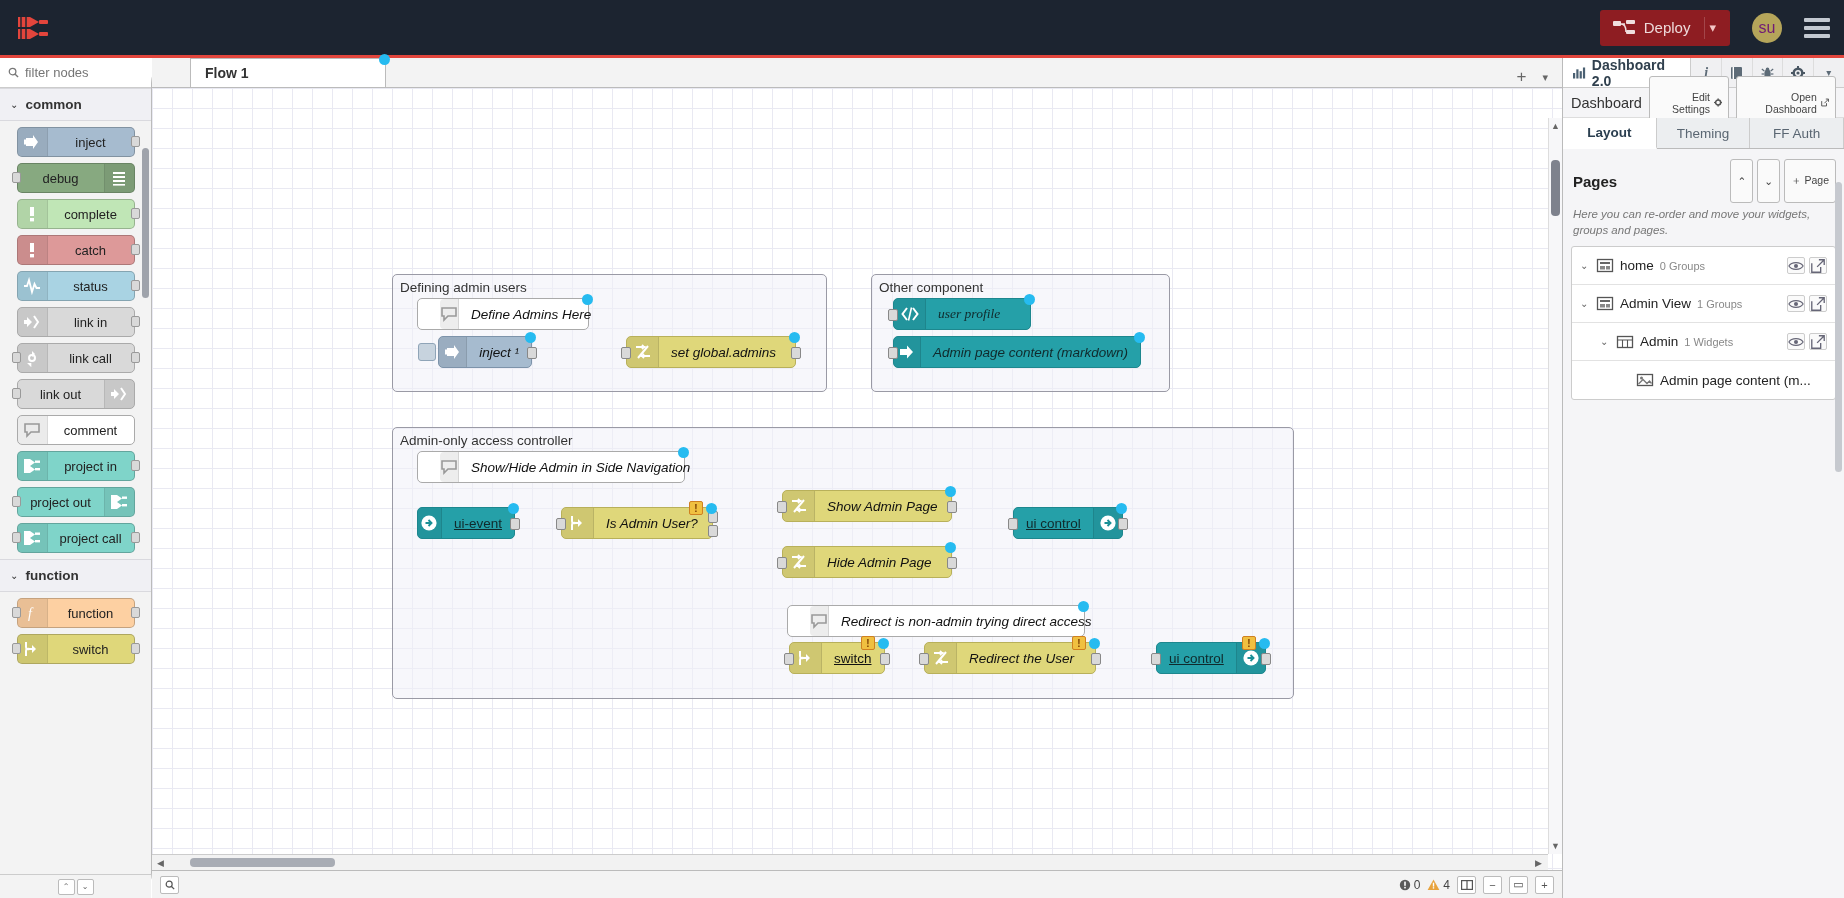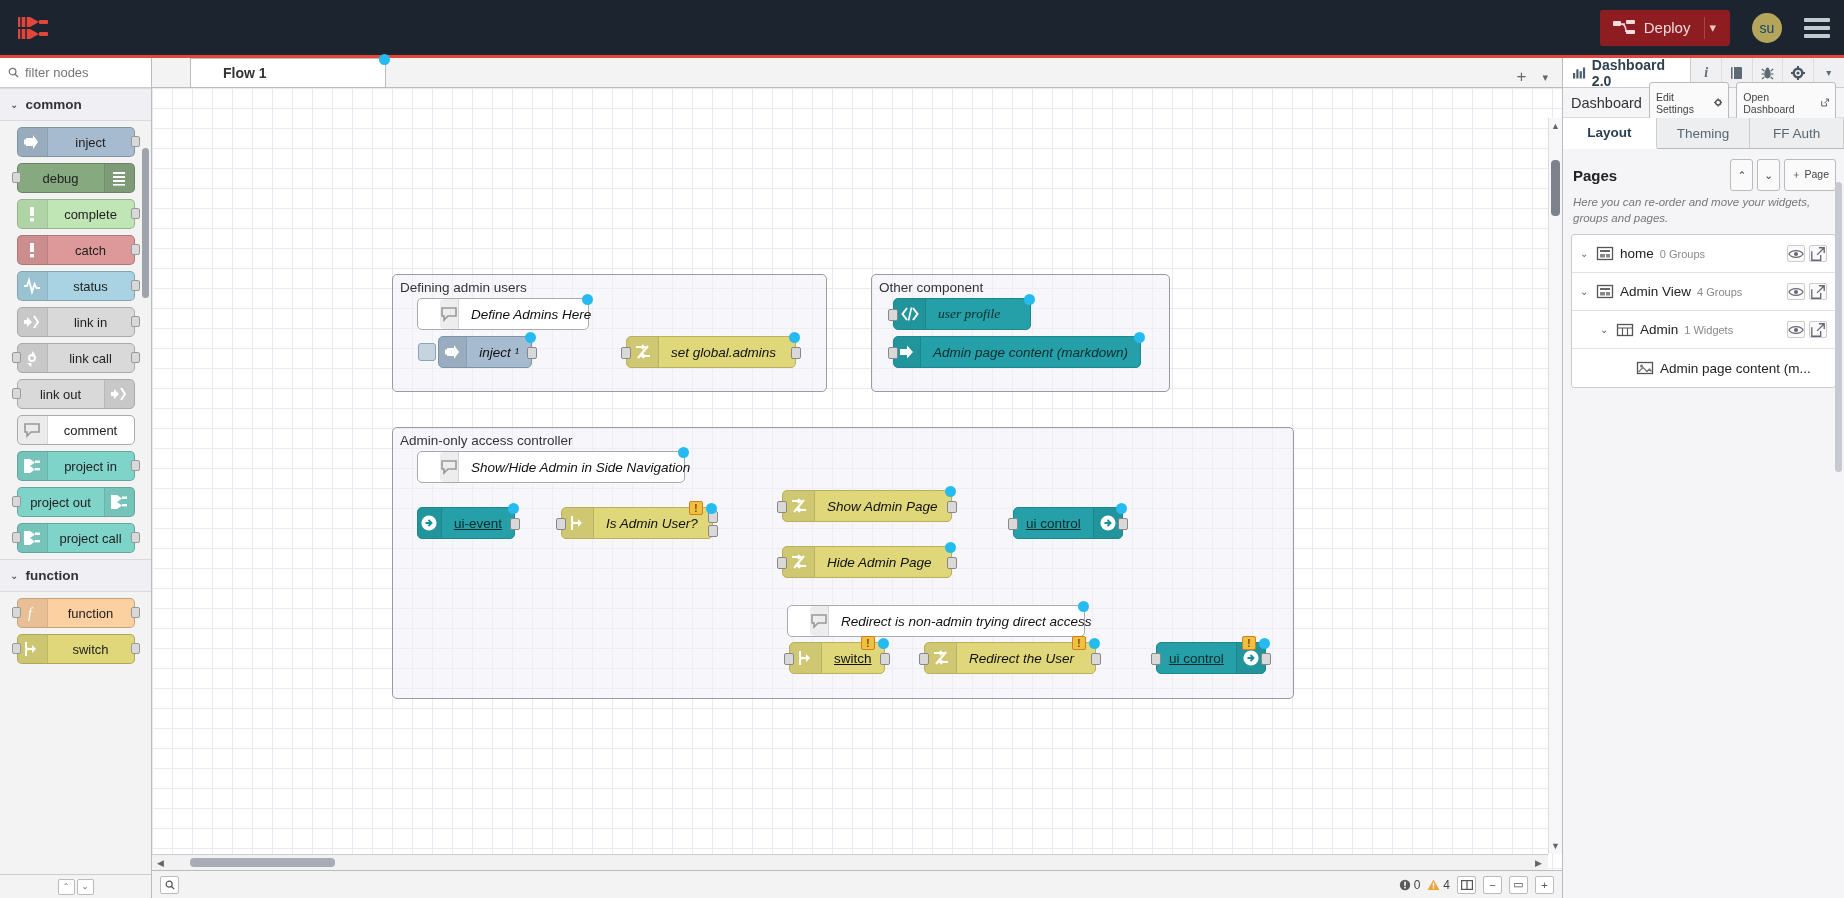--- a/index.html
+++ b/index.html
@@ -12,32 +12,32 @@
   #logo { width:34px; height:28px; margin-left:16px; position:relative; }
   #logo svg { width:34px; height:28px; display:block; }
   #app-title { color:#dfe3e8; font-size:21px; margin-left:16px; letter-spacing:.1px; }
   #header-right { margin-left:auto; display:flex; align-items:center; gap:0; padding-right:14px; }
   #deploy-btn { background:#8e1d22; height:36px; display:flex; align-items:center;
                 border-radius:3px; cursor:pointer; color:#f3c6c6; }
   #deploy-main { display:flex; align-items:center; gap:9px; padding:0 14px 0 13px; }
   #deploy-label { font-size:15px; color:#eedada; }
   #deploy-caret { padding:0 14px 0 4px; border-left:1px solid #a3464a; height:22px;
                   display:flex; align-items:center; }
-  #avatar { width:30px; height:30px; border-radius:50%; background:#b5a55a; color:#0c4a6e;
-            display:flex; align-items:center; justify-content:center; font-size:14px;
+  #avatar { width:30px; height:30px; border-radius:50%; background:#b5a55a; color:#701a75;
+            display:flex; align-items:center; justify-content:center; font-size:16px;
             margin-left:22px; cursor:pointer; }
   #hamburger { margin-left:22px; display:flex; flex-direction:column; gap:4px; cursor:pointer; }
   #hamburger span { display:block; width:26px; height:4px; background:#c3c9d1; border-radius:1px; }
 
   
   #body { display:flex; height:840px; }
 
   
   #palette { width:152px; background:#f3f3f3; border-right:1px solid #bbb;
-             display:flex; flex-direction:column; position:relative; }
+             display:flex; flex-direction:column; position:relative;border-radius:25px; }
   #palette-search { height:30px; background:#fff; border-bottom:1px solid #ccc;
                     display:flex; align-items:center; padding:0 8px; gap:6px; }
   #palette-search input { border:0; outline:0; font-size:13px; color:#555;
                           font-family:"Liberation Sans", sans-serif; width:110px; background:transparent; }
   .pal-scroll { flex:1; overflow:hidden; position:relative; }
   .cat-header { background:#f0f0f4; border-top:1px solid #d9d9de; border-bottom:1px solid #d9d9de;
                 padding:8px 10px; font-weight:bold; font-size:13.5px; color:#333;
                 display:flex; align-items:center; gap:7px; cursor:pointer; }
   .pal-node { width:118px; height:30px; margin:6px auto; border-radius:5px; border:1px solid;
               display:flex; align-items:center; position:relative; cursor:move; }
@@ -53,21 +53,21 @@
   .pf-btn { width:17px; height:16px; border:1px solid #bbb; background:#fff; border-radius:2px;
             display:flex; align-items:center; justify-content:center; font-size:8px; color:#666; cursor:pointer; }
   #pal-scrollbar { position:absolute; right:2px; top:60px; width:7px; height:150px;
                    background:#9fa3ab; border-radius:4px; }
 
   
   #editor { flex:1; display:flex; flex-direction:column; position:relative; background:#fff; }
   #tabbar { height:30px; background:#f3f3f3; border-bottom:1px solid #bbb;
             display:flex; align-items:flex-end; position:relative; }
   .flowtab { height:29px; min-width:196px; background:#fff; border:1px solid #bbb; border-bottom:0;
-             display:flex; align-items:center; padding:0 32px; font-weight:bold; font-size:14px;
+             display:flex; align-items:center; padding:0 14px; font-weight:bold; font-size:14px;
              color:#333; position:relative; margin-left:38px; cursor:pointer; }
   .blue-dot { width:11px; height:11px; border-radius:50%; background:#26bbf0; position:absolute; }
   #tab-add { margin-left:auto; display:flex; align-items:center; gap:16px; padding-right:14px;
              color:#666; font-size:17px; }
   #canvas-wrap { flex:1; position:relative; overflow:hidden; background:#fff; }
   #canvas { position:absolute; inset:0;
             background-image:
               linear-gradient(to right, #e9e9f2 1px, transparent 1px),
               linear-gradient(to bottom, #e9e9f2 1px, transparent 1px),
               linear-gradient(to right, #d5d5e6 1px, transparent 1px),
@@ -119,21 +119,21 @@
   #sb-tabs { height:30px; background:#f0f0f2; border-bottom:1px solid #ccc;
              display:flex; align-items:stretch; }
   #sb-active-tab { background:#fff; border-right:1px solid #ccc; display:flex; align-items:center;
                    gap:6px; padding:0 10px; font-weight:bold; font-size:14px; color:#30404e; cursor:pointer; }
   .sb-icbtn { width:33px; border-right:1px solid #ddd; display:flex; align-items:center;
               justify-content:center; color:#5d6b77; font-size:14px; cursor:pointer; }
   #sb-head { height:30px; display:flex; align-items:center; gap:7px; padding:0 8px;
              border-bottom:1px solid #ddd; background:#f5f5f7; }
   #sb-head-title { font-size:14.5px; color:#333; }
   .mini-btn { border:1px solid #bbb; background:#fafafa; border-radius:3px; font-size:10.5px;
-              color:#444; padding:8px 6px; display:flex; align-items:center; gap:4px; cursor:pointer; }
+              color:#444; padding:14px 6px; display:flex; align-items:center; gap:4px; cursor:pointer;text-align:right; }
   #sub-tabs { display:flex; height:31px; background:#eceef0; border-bottom:1px solid #bbb; }
   .sub-tab { flex:1; display:flex; align-items:center; justify-content:center; font-size:13.5px;
              color:#5a6672; border-right:1px solid #ccc; cursor:pointer; }
   .sub-tab.active { background:#fff; font-weight:bold; color:#2b3f50; border-bottom:2px solid #fff;
                     margin-bottom:-1px; }
   #pages-head { display:flex; align-items:center; padding:10px 8px 4px 10px; }
   #pages-title { font-weight:bold; font-size:15px; color:#222; }
   #pages-actions { margin-left:auto; display:flex; gap:4px; }
   #pages-hint { font-size:11.5px; color:#777; font-style:italic; padding:0 12px 8px 10px; line-height:1.35; }
   #tree { margin:0 8px; border:1px solid #ccc; border-radius:3px; background:#fff; }
@@ -774,21 +774,21 @@
           <span class="tw-caret">⌄</span>
           <span style="display:flex">
             <svg width="18" height="18" viewBox="0 0 18 18">
               <rect x="1.5" y="2.5" width="15" height="12" fill="none" stroke="#555" stroke-width="1.3"></rect>
               <rect x="4" y="5" width="10" height="2" fill="#666"></rect>
               <rect x="4" y="9" width="5" height="3.5" fill="#888"></rect>
               <rect x="10" y="9" width="4" height="3.5" fill="#888"></rect>
             </svg>
           </span>
           <span class="tw-name">Admin View</span>
-          <span class="tw-sub">4 Groups</span>
+          <span class="tw-sub">1 Groups</span>
           <span class="tw-right">
             <span class="tw-ic">
               <svg width="18" height="18" viewBox="0 0 18 18">
                 <path d="M1 9 C4 4 14 4 17 9 C14 14 4 14 1 9z" fill="none" stroke="#667" stroke-width="1.3"></path>
                 <circle cx="9" cy="9" r="2.3" fill="#667"></circle>
               </svg>
             </span>
             <span class="tw-ic">
               <svg width="18" height="18" viewBox="0 0 18 18">
                 <path d="M2 6 V16 H12 V10" fill="none" stroke="#667" stroke-width="1.5"></path>

